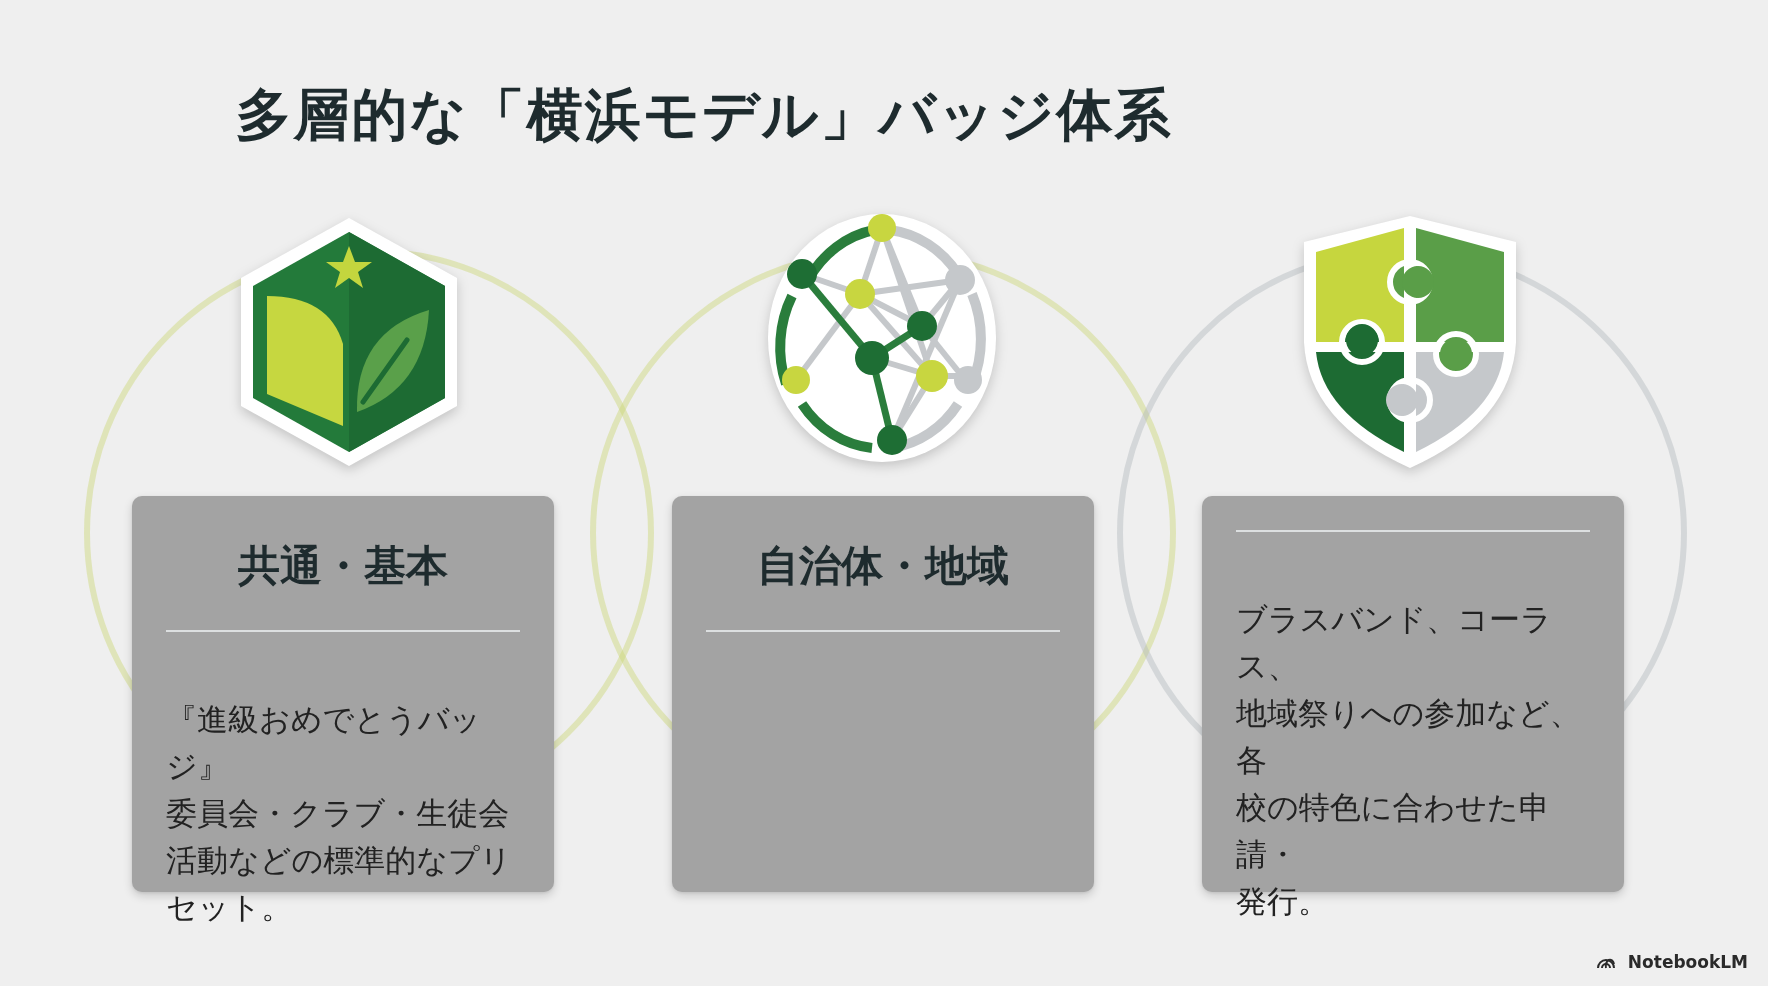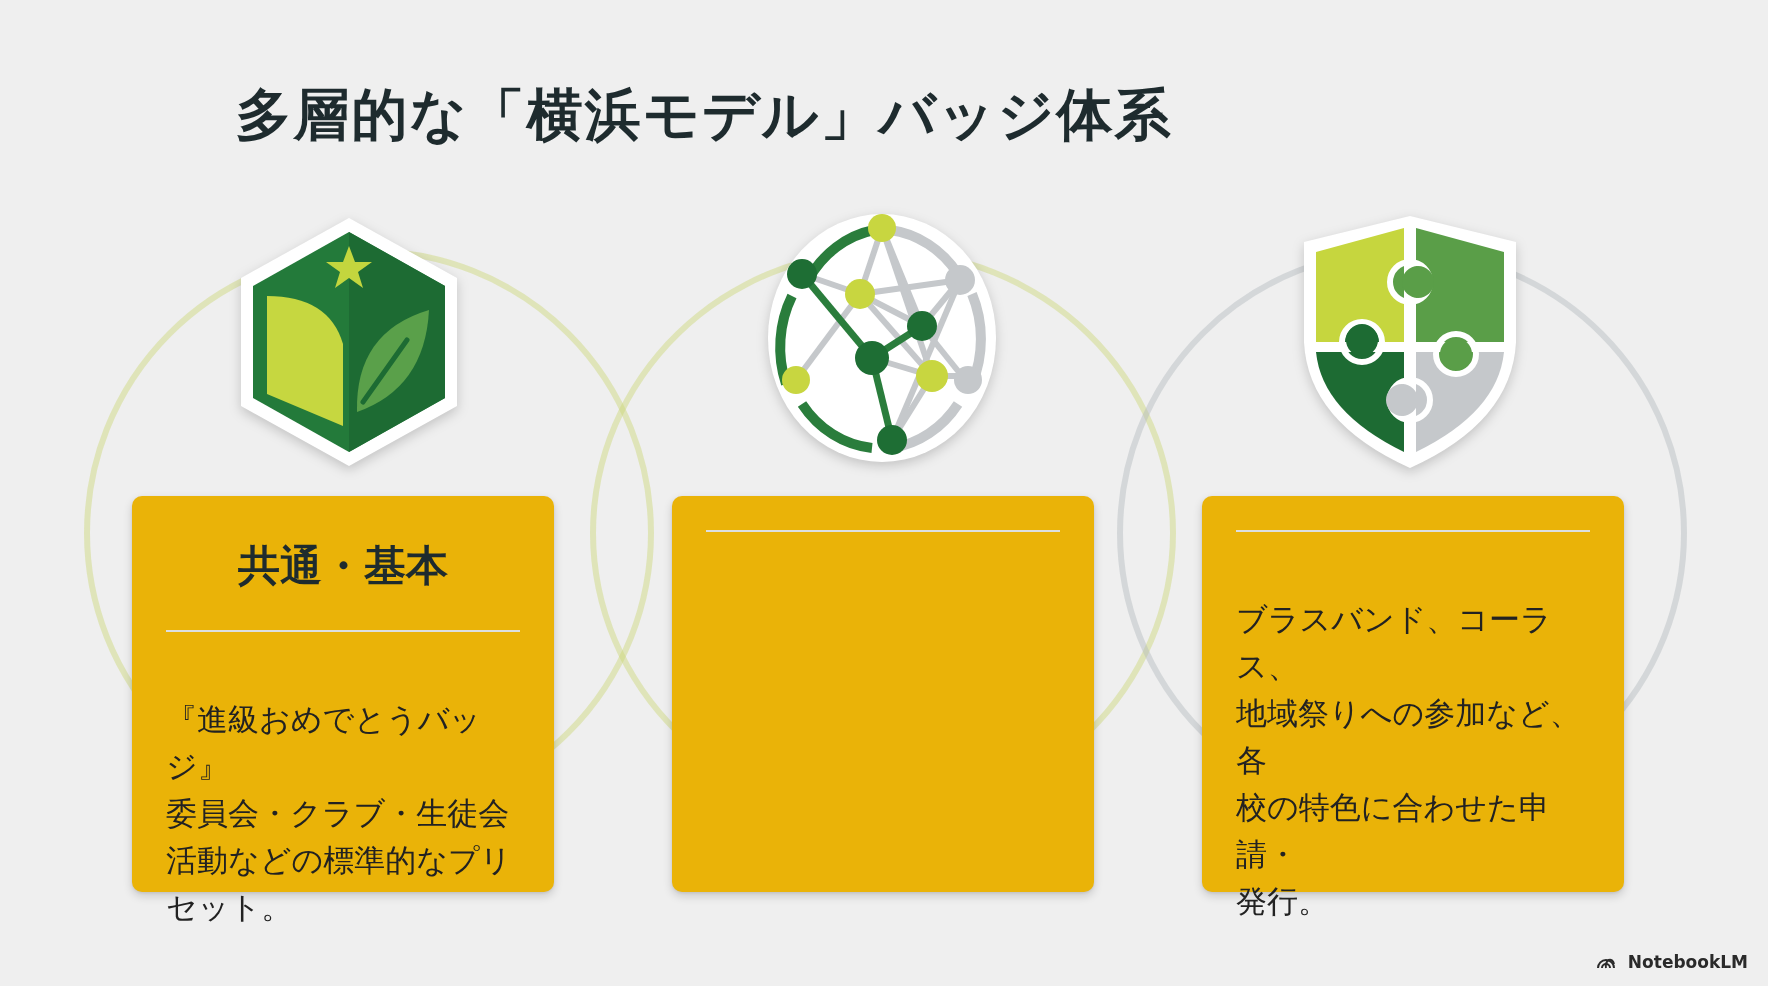--- a/index.html
+++ b/index.html
@@ -24,21 +24,21 @@
   .ring3 { left: 1117px; top: 248px; width: 570px; height: 570px; border: 6px solid rgba(180,186,190,0.45); }
 
   .badge { position: absolute; width: 240px; height: 260px; }
   .badge svg { width: 100%; height: 100%; overflow: visible; filter: drop-shadow(0 4px 6px rgba(0,0,0,0.18)); }
   .badge1 { left: 229px; top: 212px; }
   .badge2 { left: 762px; top: 208px; }
   .badge3 { left: 1290px; top: 212px; }
 
   .card {
     position: absolute; top: 496px; width: 422px; height: 396px;
-    background: #eab308; border-radius: 10px;
+    background: #a3a3a3; border-radius: 10px;
     box-shadow: 0 4px 10px rgba(0,0,0,0.16), 0 1px 3px rgba(0,0,0,0.08);
     box-sizing: border-box; padding: 0 34px;
   }
   .card1 { left: 132px; }
   .card2 { left: 672px; }
   .card3 { left: 1202px; }
   .card-title {
     margin-top: 40px; height: 60px; line-height: 60px;
     text-align: center; font-size: 42px; font-weight: bold; color: #1e2b2e;
   }
@@ -141,20 +141,21 @@
 <div class="card card1">
   <div class="card-title">共通・基本</div>
   <hr class="card-divider">
   <div class="card-body">『進級おめでとうバッジ』
 委員会・クラブ・生徒会
 活動などの標準的なプリ
 セット。</div>
 </div>
 
 <div class="card card2">
+  <div class="card-title">自治体・地域</div>
   <hr class="card-divider">
 </div>
 
 <div class="card card3">
   <hr class="card-divider">
   <div class="card-body">ブラスバンド、コーラス、
 地域祭りへの参加など、各
 校の特色に合わせた申請・
 発行。</div>
 </div>

